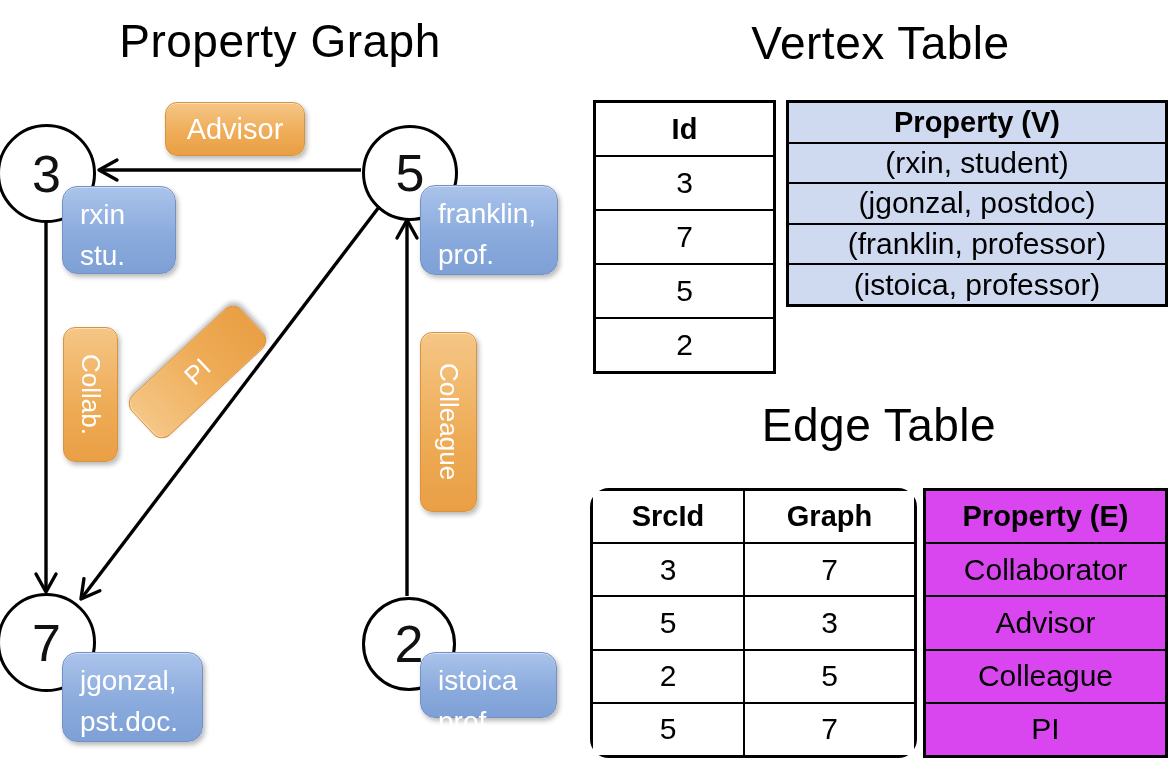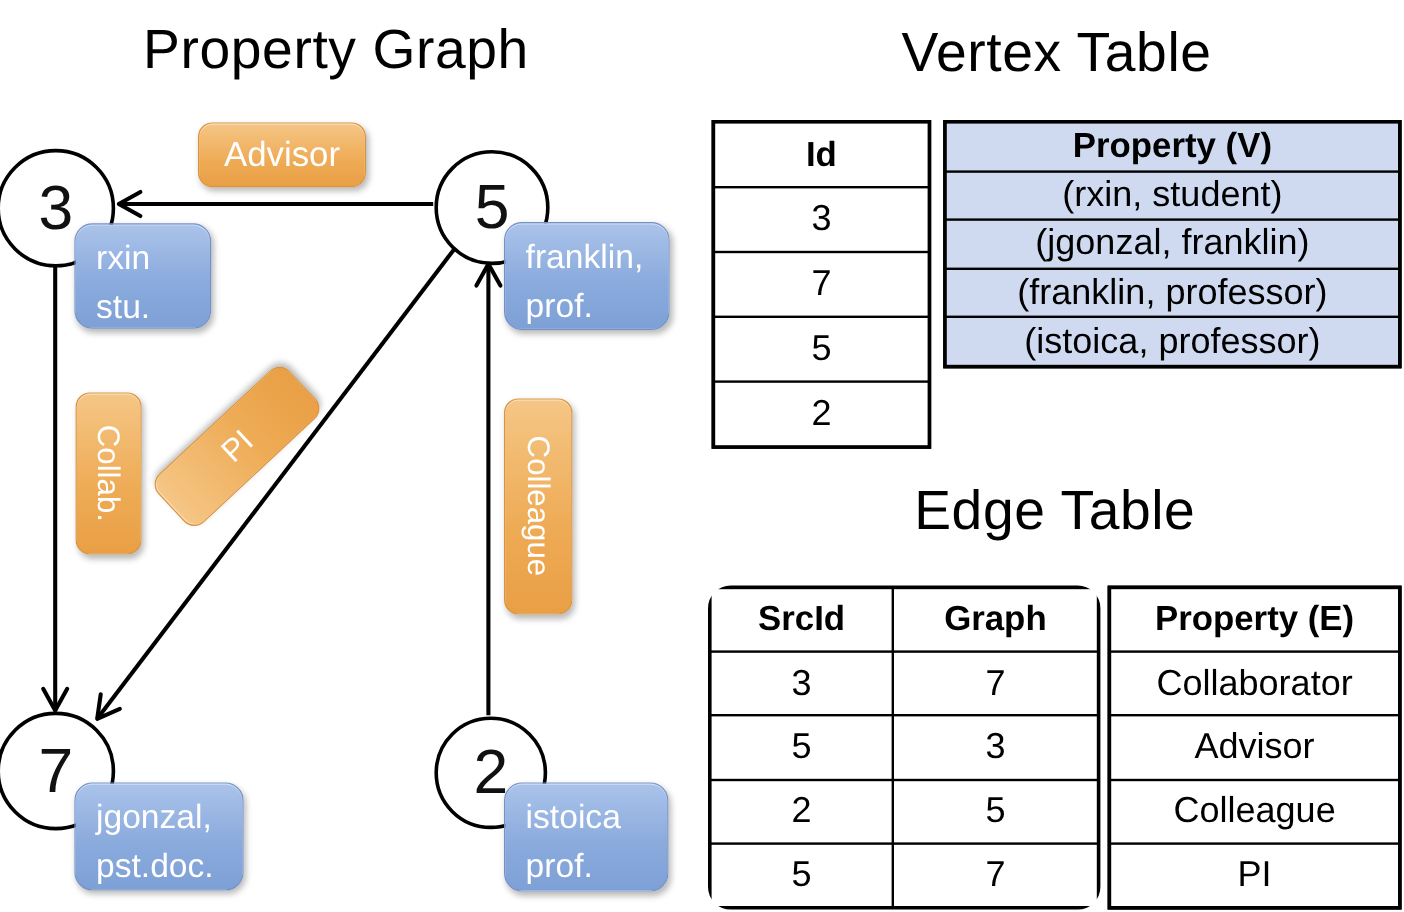--- a/index.html
+++ b/index.html
@@ -56,21 +56,21 @@
     border: 1px solid #7490c5;
     box-shadow: 2px 3px 5px rgba(0,0,0,0.28), inset 0 1px 0 rgba(255,255,255,0.45);
     color: #fff;
     font-size: 28px;
     line-height: 1.45;
     padding: 8px 8px 0 17px;
   }
   #box-rxin     { left: 62px;  top: 186px; width: 114px; height: 88px; }
   #box-franklin { left: 420px; top: 185px; width: 138px; height: 90px; }
   #box-jgonzal  { left: 62px;  top: 652px; width: 141px; height: 90px; }
-  #box-istoica  { left: 420px; top: 652px; width: 137px; height: 91px; }
+  #box-istoica  { left: 420px; top: 652px; width: 137px; height: 66px; }
   .prop-line { display: block; }
 
   
   .edge-label {
     position: absolute;
     box-sizing: border-box;
     border-radius: 12px;
     background: linear-gradient(180deg, #f5c686 0%, #eeab55 60%, #e99f45 100%);
     border: 1px solid #da933d;
     box-shadow: 2px 3px 5px rgba(0,0,0,0.28), inset 0 1px 0 rgba(255,255,255,0.45);
@@ -100,21 +100,21 @@
     background: #fff;
     display: flex;
     align-items: center;
     justify-content: center;
     font-size: 30px;
     color: #000;
     white-space: nowrap;
   }
   .tbl .cell.hdr { font-weight: bold; font-size: 29px; }
   .tbl.tinted-blue .cell { background: #cfdaf1; }
-  .tbl.tinted-tan  .cell { background: #ffffff; }
+  .tbl.tinted-tan  .cell { background: #d946ef; }
 
   #vtbl-id   { left: 593px; top: 100px; width: 183px; height: 274px; grid-template-rows: repeat(5, 1fr); text-align: center; }
   #vtbl-prop { left: 786px; top: 100px; width: 382px; height: 207px; grid-template-rows: repeat(5, 1fr); }
   #etbl-ids  { left: 590px; top: 488px; width: 327px; height: 270px;
                grid-template-columns: 150px 1fr; grid-template-rows: repeat(5, 1fr); border-radius: 19px; }
   #etbl-prop { left: 923px; top: 488px; width: 245px; height: 270px; grid-template-rows: repeat(5, 1fr); }
 </style>
 </head>
 <body>
 
@@ -183,21 +183,21 @@
     <div class="cell hdr">Id</div>
     <div class="cell">3</div>
     <div class="cell">7</div>
     <div class="cell">5</div>
     <div class="cell">2</div>
   </div>
 
   <div class="tbl tinted-blue" id="vtbl-prop">
     <div class="cell hdr">Property (V)</div>
     <div class="cell">(rxin, student)</div>
-    <div class="cell">(jgonzal, franklin)</div>
+    <div class="cell">(jgonzal, postdoc)</div>
     <div class="cell">(franklin, professor)</div>
     <div class="cell">(istoica, professor)</div>
   </div>
 
   <div class="tbl" id="etbl-ids">
     <div class="cell hdr">SrcId</div>
     <div class="cell hdr">Graph</div>
     <div class="cell">3</div>
     <div class="cell">7</div>
     <div class="cell">5</div>

